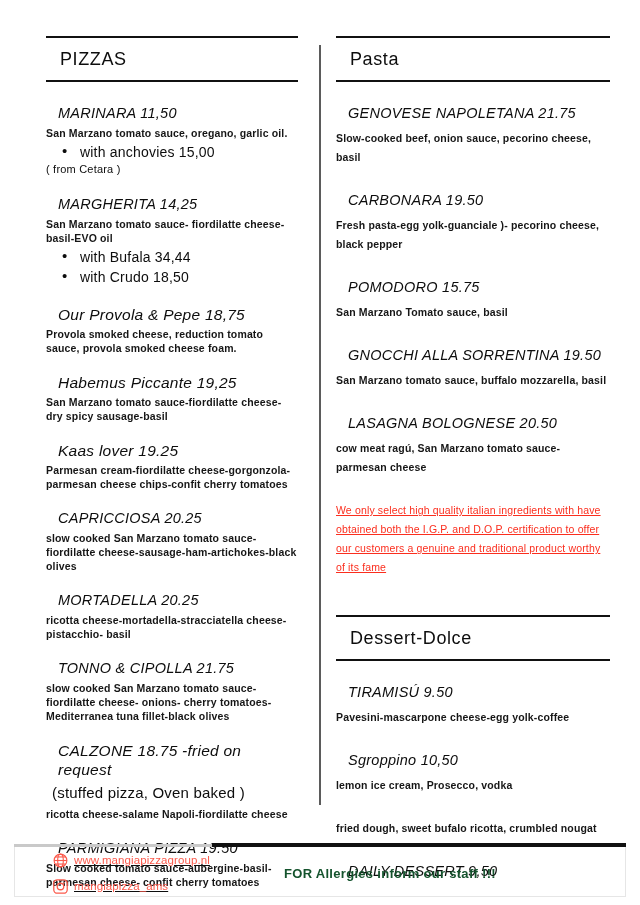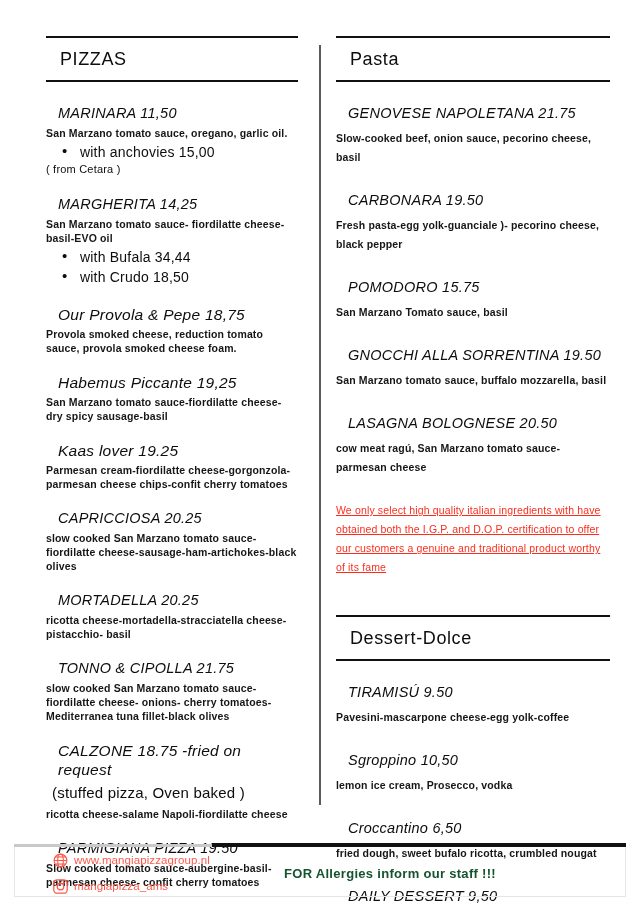--- a/index.html
+++ b/index.html
@@ -197,20 +197,21 @@
     position: absolute;
     left: 52px;
     top: 848px;
     width: 250px;
   }
   .social-row {
     display: flex;
     align-items: center;
     height: 24px;
     margin-bottom: 2px;
+    text-decoration: underline;
   }
   .social-row .icon {
     width: 17px;
     height: 17px;
     margin-right: 5px;
     flex: 0 0 17px;
     display: block;
   }
   .social-row .handle {
     color: #fb5a4c;
@@ -349,21 +350,20 @@
         <span class="item-name">TIRAMISÚ 9.50</span>
         <span class="item-desc">Pavesini-mascarpone cheese-egg yolk-coffee</span>
       </div>
 
       <div class="item">
         <span class="item-name">Sgroppino 10,50</span>
         <span class="item-desc">lemon ice cream, Prosecco, vodka</span>
       </div>
 
       <div class="item">
-        <span class="item-name">Croccantino 6,50</span>
         <span class="item-desc">fried dough, sweet bufalo ricotta,  crumbled nougat</span>
       </div>
 
       <div class="item">
         <span class="item-name">DAILY DESSERT 9,50</span>
       </div>
 
     </div>
 
     <div class="v-divider"></div>

